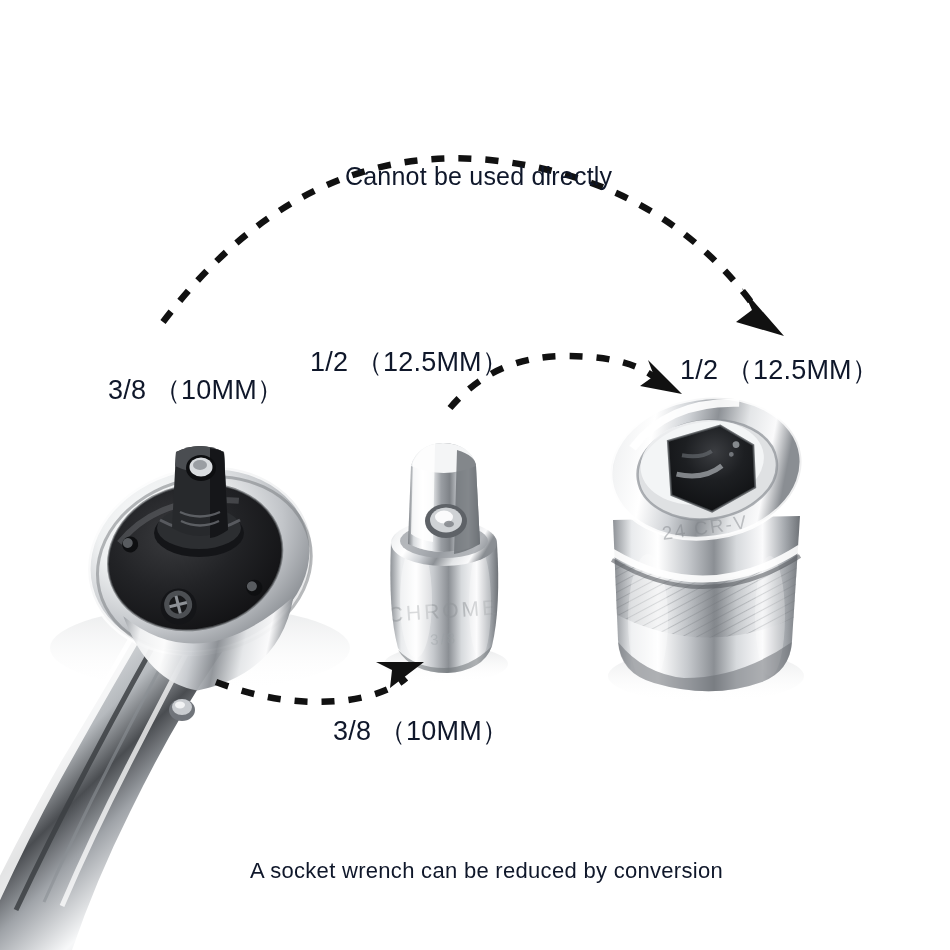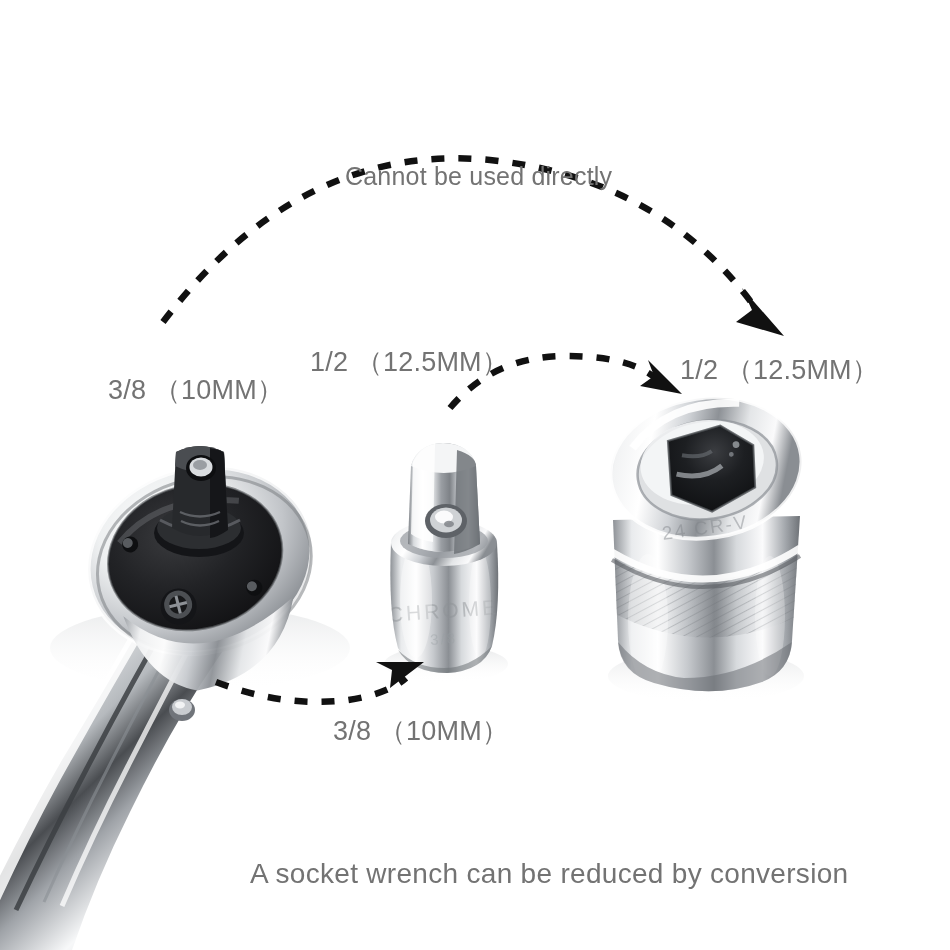--- a/index.html
+++ b/index.html
@@ -14,21 +14,21 @@
     background: #ffffff;
     overflow: hidden;
     font-family: "Liberation Sans", sans-serif;
     color: #111111;
   }
 
   
   .label {
     position: absolute;
     white-space: nowrap;
-    color: #737373;
+    color: #0f172a;
     letter-spacing: 0.2px;
   }
   #label-top {
     left: 345px;
     top: 162px;
     font-size: 25px;
   }
   #label-left-ratchet {
     left: 108px;
     top: 372px;
@@ -45,21 +45,21 @@
     font-size: 27px;
   }
   #label-bottom-adapter {
     left: 333px;
     top: 713px;
     font-size: 27px;
   }
   #caption {
     left: 250px;
     top: 858px;
-    font-size: 28px;
+    font-size: 22px;
     letter-spacing: 0.3px;
   }
 
   
   .layer {
     position: absolute;
     left: 0;
     top: 0;
     width: 950px;
     height: 950px;

